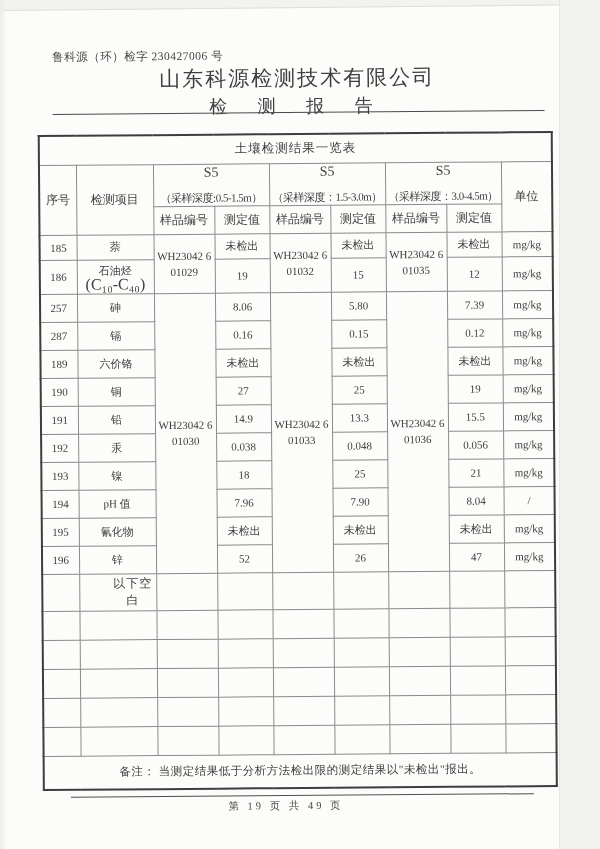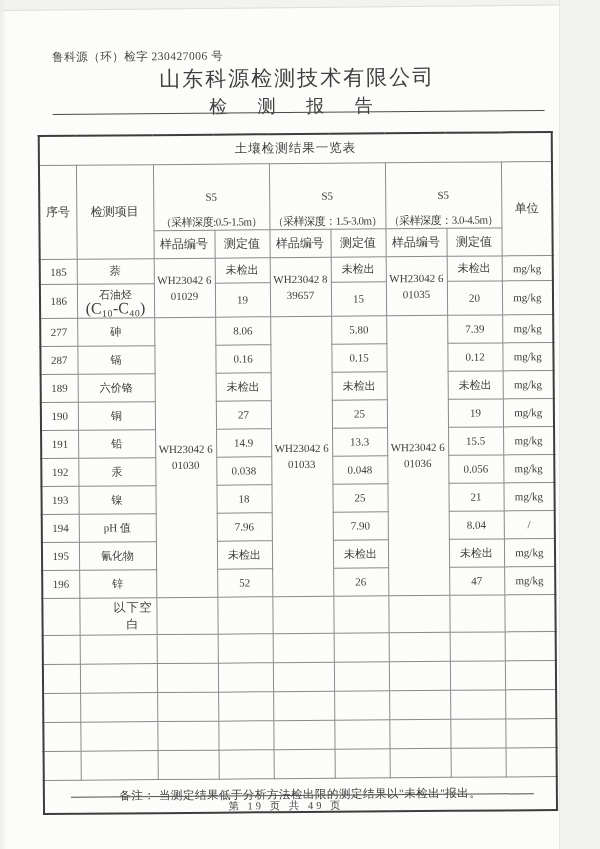--- a/index.html
+++ b/index.html
@@ -33,21 +33,21 @@
     border:2px solid #3d3d3d;}
   table.results td{
     border:1px solid #8a8a8a;text-align:center;vertical-align:middle;
     padding:1px 2px;font-size:11px;color:#3e3e3e;overflow:hidden;
   }
   tr.row-title{height:29px;}
   tr.row-title td{font-size:12.5px;letter-spacing:1px;}
   tr.row-h1{height:35px;}
   tr.row-h1 td,tr.row-h2 td{font-size:12px;}
   tr.row-h2{height:28px;}
-  .grp-site{display:block;font-size:11px;line-height:14px;margin-top:24px;}
+  .grp-site{display:block;font-size:14px;line-height:14px;}
   .grp-depth{display:block;font-size:11px;line-height:13px;letter-spacing:-0.5px;margin-top:12px;}
   tr.row-d{height:28px;}
   tr.row-d185{height:25px;}
   tr.row-d186{height:34px;}
   td.item-cell{font-size:12px;}
   .item-l2{display:block;font-size:16px;line-height:12px;}
   td.sample-cell{font-size:11px;line-height:16px;word-break:break-all;}
   td.unit-cell{font-size:10.5px;margin-top:40px;}
   tr.row-blank{height:34px;}
   tr.row-blank td{font-size:12px;letter-spacing:1px;padding-left:32px;}
@@ -117,41 +117,41 @@
       <td>测定值</td>
       <td>样品编号</td>
       <td>测定值</td>
     </tr>
 
     <tr class="row-d row-d185">
       <td>185</td>
       <td class="item-cell">萘</td>
       <td class="sample-cell" rowspan="2">WH23042 601029</td>
       <td>未检出</td>
-      <td class="sample-cell" rowspan="2">WH23042 839657</td>
+      <td class="sample-cell" rowspan="2">WH23042 601032</td>
       <td>未检出</td>
       <td class="sample-cell" rowspan="2">WH23042 601035</td>
       <td>未检出</td>
       <td class="unit-cell">mg/kg</td>
     </tr>
 
     <tr class="row-d row-d186">
       <td>186</td>
       <td class="item-cell">
         <span>石油烃</span>
         <span class="item-l2">(C₁₀-C₄₀)</span>
       </td>
       <td>19</td>
       <td>15</td>
-      <td>20</td>
-      <td class="unit-cell">mg/kg</td>
-    </tr>
-
-    <tr class="row-d">
-      <td>277</td>
+      <td>12</td>
+      <td class="unit-cell">mg/kg</td>
+    </tr>
+
+    <tr class="row-d">
+      <td>257</td>
       <td class="item-cell">砷</td>
       <td class="sample-cell" rowspan="10">WH23042 601030</td>
       <td>8.06</td>
       <td class="sample-cell" rowspan="10">WH23042 601033</td>
       <td>5.80</td>
       <td class="sample-cell" rowspan="10">WH23042 601036</td>
       <td>7.39</td>
       <td class="unit-cell">mg/kg</td>
     </tr>
 

